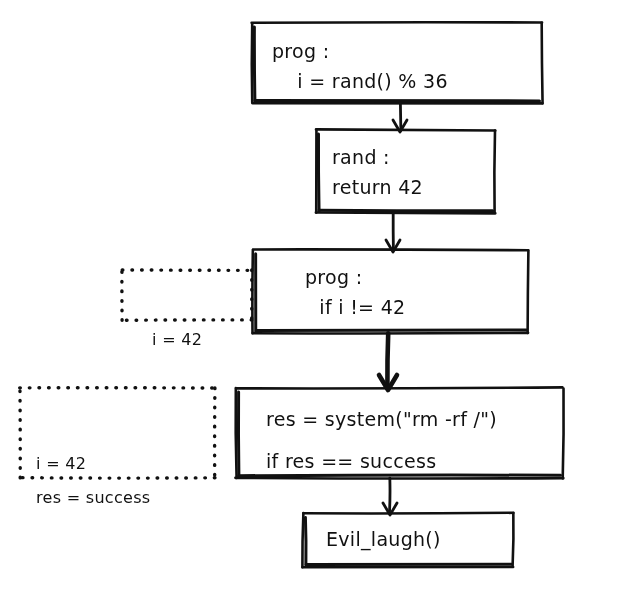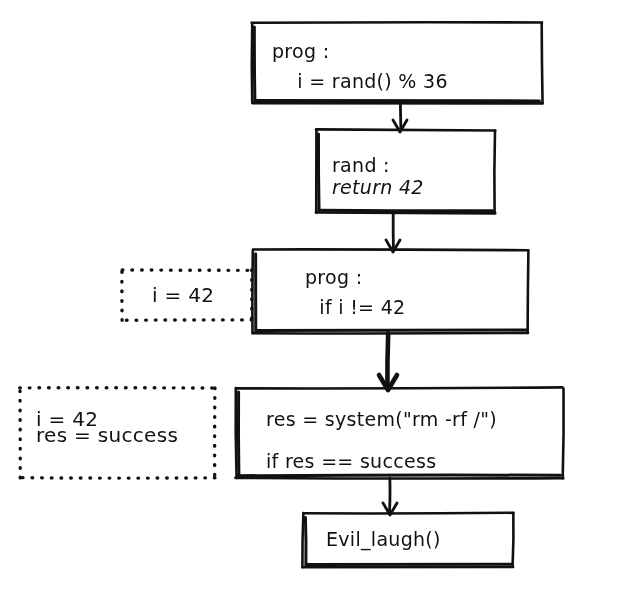--- a/index.html
+++ b/index.html
@@ -31,25 +31,26 @@
     font-size: 19px;
     line-height: 30px;
     white-space: pre;
     letter-spacing: 0.3px;
     pointer-events: none;
   }
   .note-text {
     position: absolute;
     color: #111111;
     font-family: "DejaVu Sans", sans-serif;
-    font-size: 20px;
+    font-size: 16px;
     line-height: 30px;
     white-space: pre;
     letter-spacing: 0.3px;
     pointer-events: none;
+    margin-top: 45px;
   }
 </style>
 </head>
 <body>
 
 <div id="canvas">
   <svg id="sketch" viewBox="0 0 620 602" xmlns="http://www.w3.org/2000/svg">
       <g>
         <path d="M 251.59847348937694 22.753813767597922 Q 396.38487124172264 21.90250644688611 542.0533906224432 22.470402622255683" fill="none" stroke="#111111" stroke-width="2.6" stroke-linecap="round"></path>
         <path d="M 541.6871364118006 22.8689939381876 Q 541.8219065432539 63.520798016395794 542.5616119390174 103.28289566081152" fill="none" stroke="#111111" stroke-width="2.6" stroke-linecap="round"></path>
@@ -115,24 +116,24 @@
         <path d="M 379 375 L 388 390 L 397 375" fill="none" stroke="#111111" stroke-width="4.6" stroke-linecap="round" stroke-linejoin="round"></path>
       </g>
       <g>
         <path d="M 389.8312517406099 478.0255738499228 Q 390.32321482981706 496.3857557782371 389.47721016452516 512.5392161607925" fill="none" stroke="#111111" stroke-width="2.8" stroke-linecap="round"></path>
         <path d="M 383 503 L 390 515 L 397 503" fill="none" stroke="#111111" stroke-width="2.8" stroke-linecap="round" stroke-linejoin="round"></path>
       </g>
     </svg>
   <div id="labels">
       <div class="node-text" style="left: 272px; top: 36px;">prog :</div>
       <div class="node-text" style="left: 272px; top: 66px;">    i = rand() % 36</div>
-      <div class="node-text" style="left: 332px; top: 142px; margin-top: 8px;">rand :</div>
-      <div class="node-text" style="left: 332px; top: 172px; font-style: italic;">return 42</div>
+      <div class="node-text" style="left: 332px; top: 142px;">rand :</div>
+      <div class="node-text" style="left: 332px; top: 172px;">return 42</div>
       <div class="node-text" style="left: 305px; top: 262px;">prog :</div>
       <div class="node-text" style="left: 294px; top: 292px;">    if i != 42</div>
       <div class="node-text" style="left: 266px; top: 404px;">res = system("rm -rf /")</div>
       <div class="node-text" style="left: 266px; top: 446px;">if res == success</div>
       <div class="node-text" style="left: 326px; top: 524px;">Evil_laugh()</div>
       <div class="note-text" style="left: 152px; top: 280px;">i = 42</div>
       <div class="note-text" style="left: 36px; top: 404px;">i = 42</div>
-      <div class="note-text" style="left: 36px; top: 420px;">res = success</div>
+      <div class="note-text" style="left: 36px; top: 438px;">res = success</div>
     </div>
 </div>
 
 </body></html>

